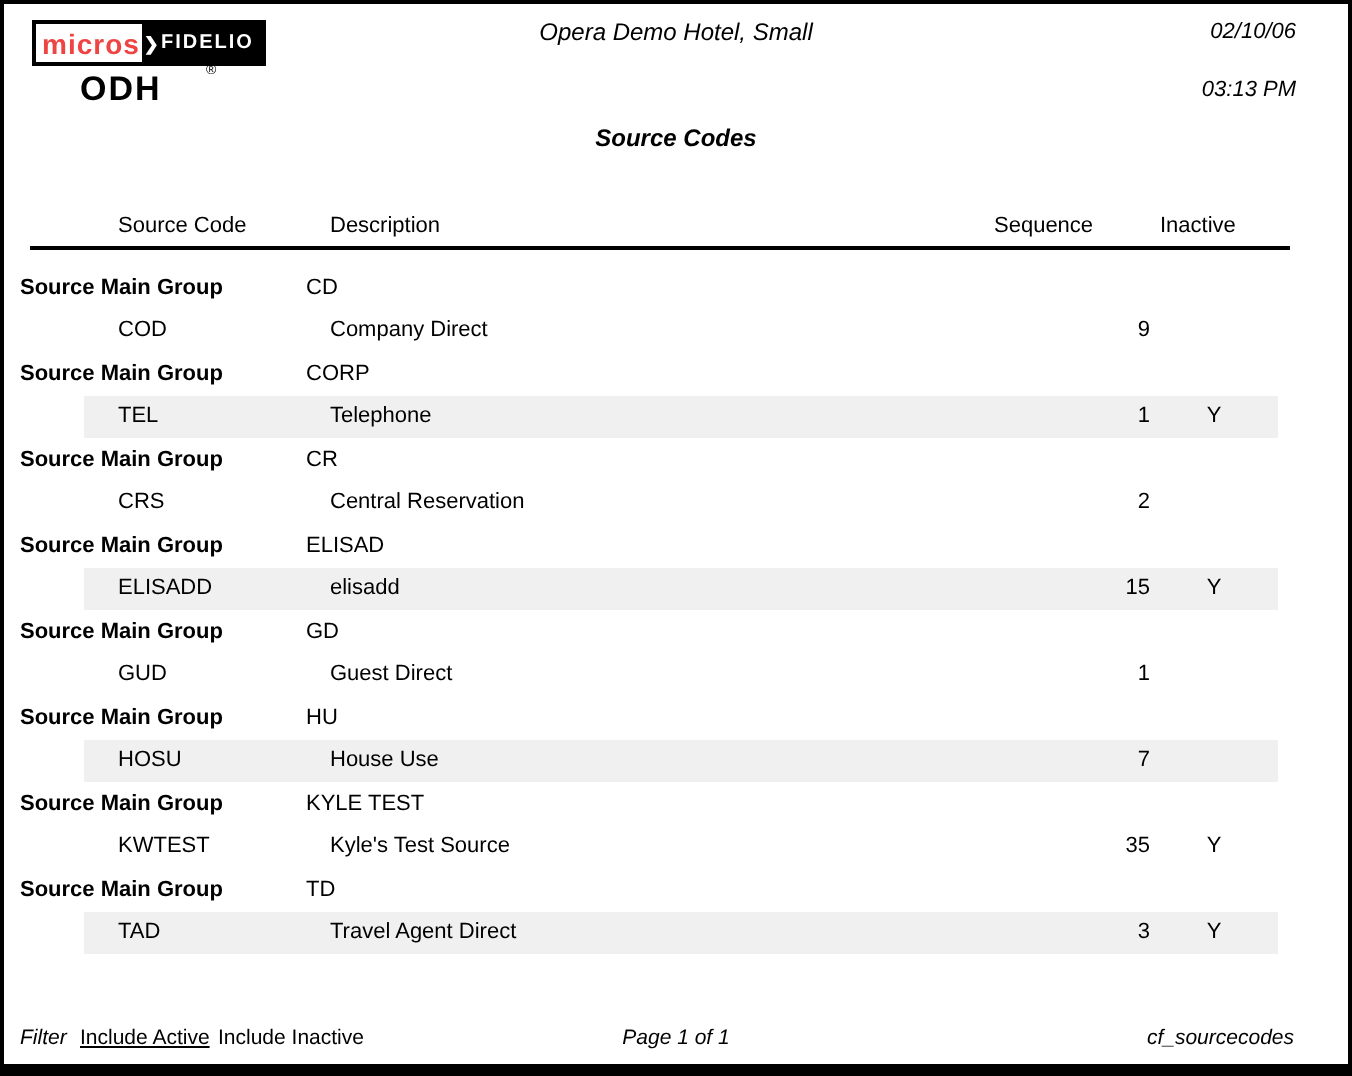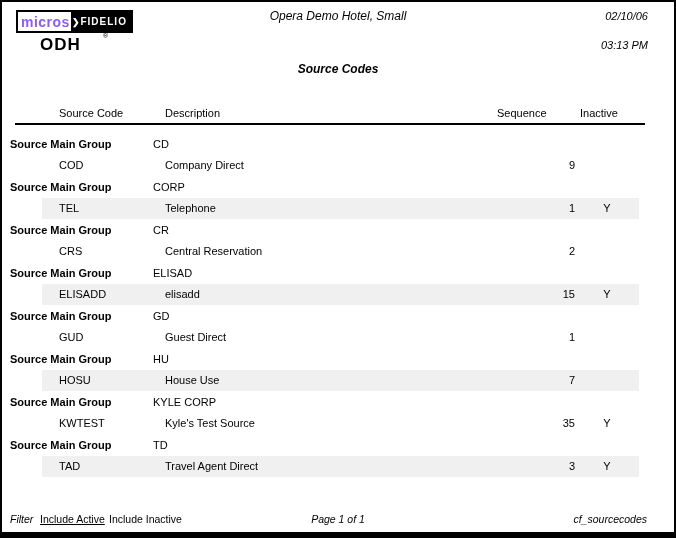--- a/index.html
+++ b/index.html
@@ -17,21 +17,21 @@
   }
   
   .logo {
     position: absolute; left: 14px; top: 8px;
     display: inline-flex; align-items: stretch;
     border: 2px solid #000; background: #fff;
     height: 19px;
   }
   .logo-micros {
     display: flex; align-items: center;
-    background: #fff; color: #8b5cf6;
+    background: #fff; color: #ef4444;
     font-weight: bold; font-size: 14px; letter-spacing: 0.5px;
     padding: 0 1px 0 3px;
   }
   .logo-fidelio {
     display: flex; align-items: center;
     background: #000; color: #fff;
     font-weight: bold; font-size: 10px; letter-spacing: 1px;
     padding: 0 4px 0 1px;
   }
   .logo-fidelio .chev {
@@ -172,21 +172,21 @@
         <span class="g-value">HU</span>
       </div>
       <div class="detail-row shaded">
         <span class="code">HOSU</span>
         <span class="desc">House Use</span>
         <span class="seq">7</span>
         <span class="inact"></span>
       </div>
       <div class="group-row">
         <span class="g-label">Source Main Group</span>
-        <span class="g-value">KYLE CORP</span>
+        <span class="g-value">KYLE TEST</span>
       </div>
       <div class="detail-row">
         <span class="code">KWTEST</span>
         <span class="desc">Kyle's Test Source</span>
         <span class="seq">35</span>
         <span class="inact">Y</span>
       </div>
       <div class="group-row">
         <span class="g-label">Source Main Group</span>
         <span class="g-value">TD</span>

